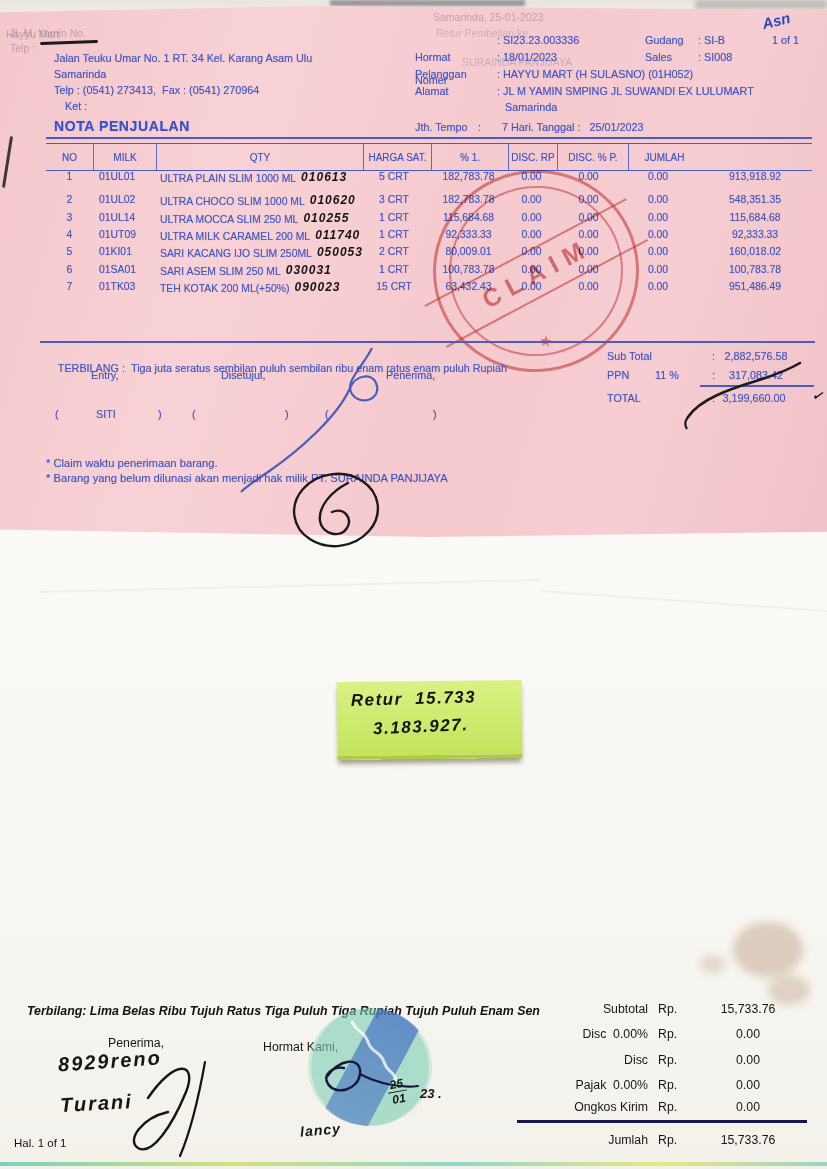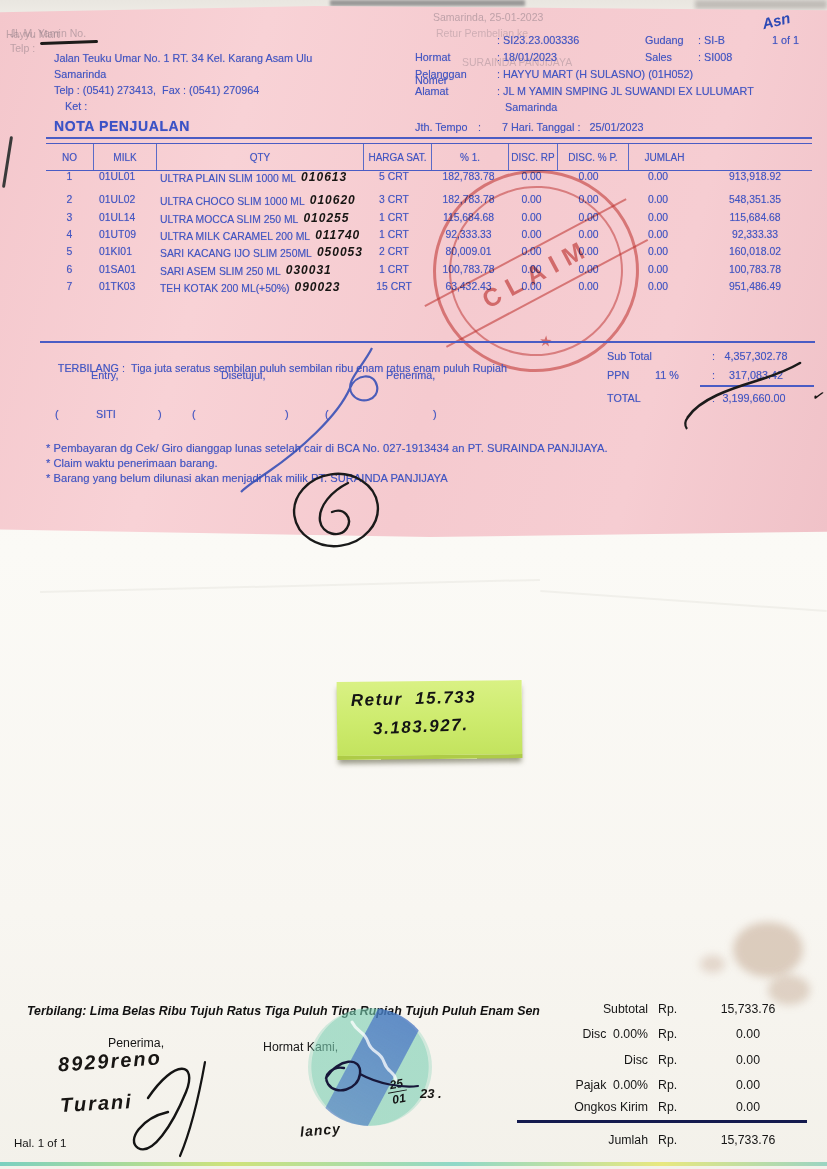--- a/index.html
+++ b/index.html
@@ -225,40 +225,39 @@
   <div class="abs hline" style="left:40px;top:341px;width:775px;height:1.6px;"></div>
   <div class="abs blue" style="left:46px;top:350px;">
     <span>TERBILANG :</span>&nbsp;&nbsp;<span>Tiga juta seratus sembilan puluh sembilan ribu enam ratus enam puluh Rupiah</span>
   </div>
   <div class="abs blue" style="left:91px;top:369px;">Entry,</div>
   <div class="abs blue" style="left:221px;top:369px;">Disetujui,</div>
   <div class="abs blue" style="left:386px;top:369px;">Penerima,</div>
 
   <div class="abs blue" style="left:607px;top:350px;">Sub Total</div>
   <div class="abs blue" style="left:712px;top:350px;">:</div>
-  <div class="abs blue rgt" style="left:700px;top:350px;width:112px;">4,357,302.78</div>
+  <div class="abs blue rgt" style="left:700px;top:350px;width:112px;">2,882,576.58</div>
   <div class="abs blue" style="left:607px;top:369px;">PPN</div>
   <div class="abs blue" style="left:655px;top:369px;">11 %</div>
   <div class="abs blue" style="left:712px;top:369px;">:</div>
   <div class="abs blue rgt" style="left:700px;top:369px;width:112px;">317,083.42</div>
   <div class="abs hline" style="left:700px;top:385px;width:114px;height:1.5px;"></div>
   <div class="abs blue" style="left:607px;top:392px;">TOTAL</div>
   <div class="abs blue" style="left:712px;top:392px;">:</div>
   <div class="abs blue rgt" style="left:700px;top:392px;width:108px;">3,199,660.00</div>
   <div class="abs handink" style="left:812px;top:388px;font-size:13px;transform:rotate(8deg);">✓</div>
 
   <div class="abs blue" style="left:55px;top:408px;">(</div>
   <div class="abs blue" style="left:96px;top:408px;">SITI</div>
   <div class="abs blue" style="left:158px;top:408px;">)</div>
   <div class="abs blue" style="left:192px;top:408px;">(</div>
   <div class="abs blue" style="left:285px;top:408px;">)</div>
   <div class="abs blue" style="left:325px;top:408px;">(</div>
   <div class="abs blue" style="left:433px;top:408px;">)</div>
 
-  <div class="abs blue" style="left:46px;top:442px;font-size:11.2px;">* Pembayaran dg Cek/ Giro dianggap lunas setelah cair di BCA No. 027-1913434 an PT. SURAINDA PANJIJAYA.</div>
   <div class="abs blue" style="left:46px;top:457px;font-size:11.2px;">* Claim waktu penerimaan barang.</div>
   <div class="abs blue" style="left:46px;top:472px;font-size:11.2px;">* Barang yang belum dilunasi akan menjadi hak milik PT. SURAINDA PANJIJAYA</div>
 
   <div class="abs handink" style="left:762px;top:12px;font-size:15px;color:#2d49b5;transform:rotate(-14deg);">Asn</div>
 
   <div id="sticky-note" class="abs">
     <div class="sticky-line abs" style="left:14px;top:8px;transform:rotate(-1deg);">Retur  15.733</div>
     <div class="sticky-line abs" style="left:36px;top:36px;transform:rotate(-2deg);">3.183.927.</div>
   </div>
 

